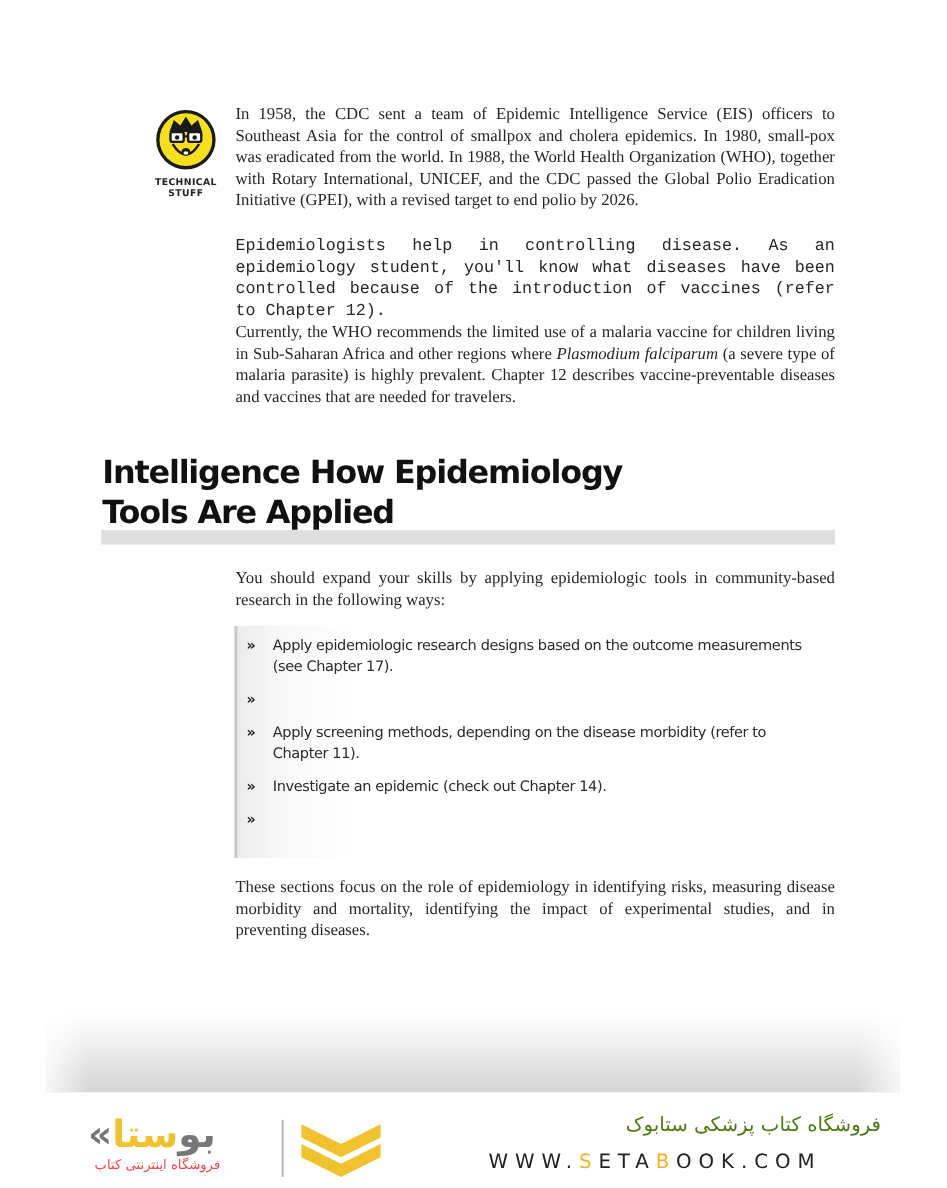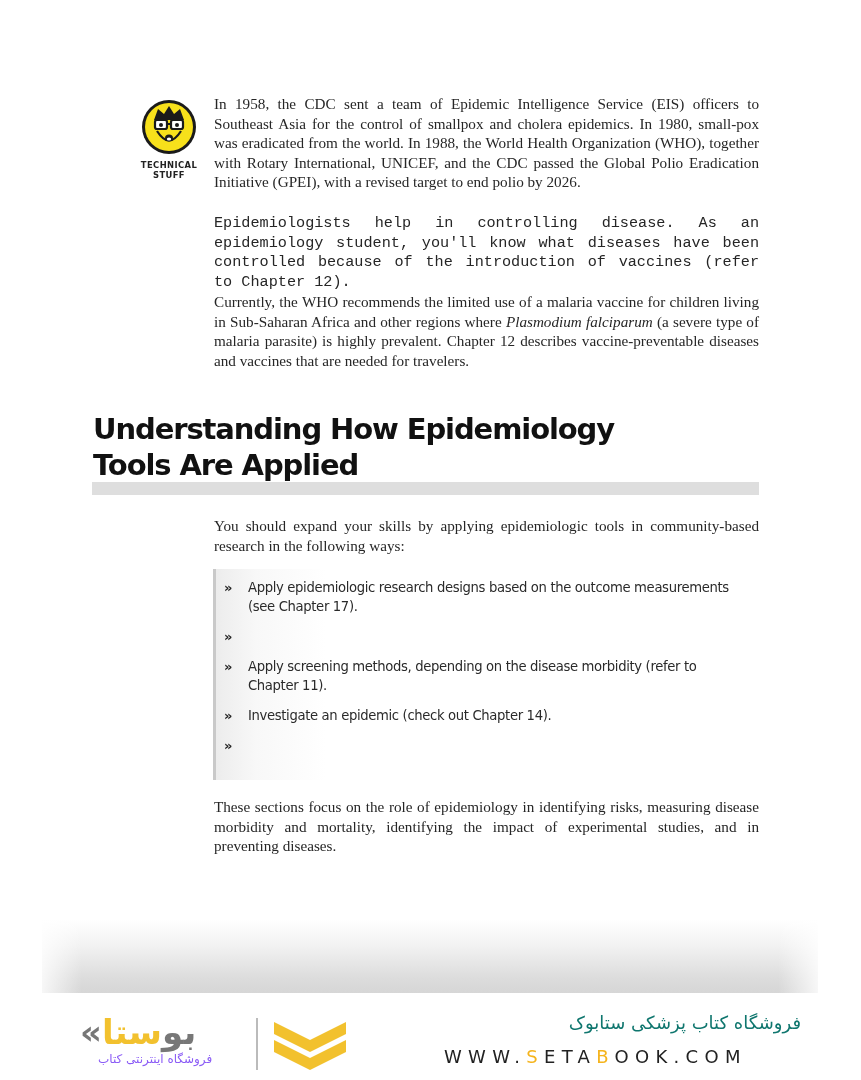--- a/index.html
+++ b/index.html
@@ -116,34 +116,34 @@
       position: absolute; left: 80px; top: 1010px; width: 270px; height: 62px;
     }
     .logo-word {
       position: absolute; left: 0; top: 4px;
       font-family: "DejaVu Sans", sans-serif; font-weight: bold;
       font-size: 34px; line-height: 36px; color: #777;
       letter-spacing: -2px;
     }
     .logo-word .yel { color: #f2c12e; }
     .logo-sub {
-      position: absolute; left: 18px; top: 42px;
+      position: absolute; left: 6px; top: 42px;
       font-family: "DejaVu Sans", sans-serif;
-      font-size: 12px; line-height: 14px; color: #8b5cf6;
+      font-size: 12px; line-height: 14px; color: #ef4444;
       direction: rtl;
     }
     .logo-divider {
       position: absolute; left: 176px; top: 8px; width: 2px; height: 52px; background: #bbb;
     }
     .logo-mark { position: absolute; left: 190px; top: 8px; width: 80px; height: 56px; }
 
     .footer-fa {
       position: absolute; right: 60px; top: 1012px;
       font-family: "DejaVu Sans", sans-serif;
-      font-size: 18px; line-height: 22px; color: #0f766e;
+      font-size: 18px; line-height: 22px; color: #4d7c0f;
       direction: rtl;
     }
     .footer-url {
       position: absolute; left: 444px; top: 1044px;
       font-family: "DejaVu Sans", "Liberation Sans", sans-serif;
       font-size: 18px; line-height: 26px;
       letter-spacing: 6.3px; color: #222;
     }
     .footer-url .acc { color: #f5b41d; }
   </style>
@@ -174,21 +174,21 @@
     <div>STUFF</div>
   </div>
 </div>
 
 <p class="serif-p" style="top:94px;">In 1958, the CDC sent a team of Epidemic Intelligence Service (EIS) officers to Southeast Asia for the control of smallpox and cholera epidemics. In 1980, small-pox was eradicated from the world. In 1988, the World Health Organization (WHO), together with Rotary International, UNICEF, and the CDC passed the Global Polio Eradication Initiative (GPEI), with a revised target to end polio by 2026.</p>
 <p class="serif-p" style="top:214px;font-family:Liberation Mono, monospace;">Epidemiologists help in controlling disease. As an epidemiology student, you'll know what diseases have been controlled because of the introduction of vaccines (refer to Chapter 12).</p>
 <p class="serif-p" style="top:292px;"><span>Currently, the WHO recommends the limited use of a malaria vaccine for children living in Sub-Saharan Africa and other regions where </span><em>Plasmodium falciparum</em><span> (a severe type of malaria parasite) is highly prevalent. Chapter 12 describes vaccine-preventable diseases and vaccines that are needed for travelers.</span></p>
 
 <div class="heading-bar"></div>
 <h1 class="heading">
-  <div>Understanding How Epidemiology</div>
+  <div>Intelligence How Epidemiology</div>
   <div>Tools Are Applied</div>
 </h1>
 
 <p class="serif-p" style="top:516px;">You should expand your skills by applying epidemiologic tools in community-based research in the following ways:</p>
 
 <div class="bullets">
   <div class="bullet-item">
     <span class="chev">»</span>
     <span class="txt">
       <span>Apply epidemiologic research designs based on the outcome measurements</span><br><span>(see Chapter 17).</span>

